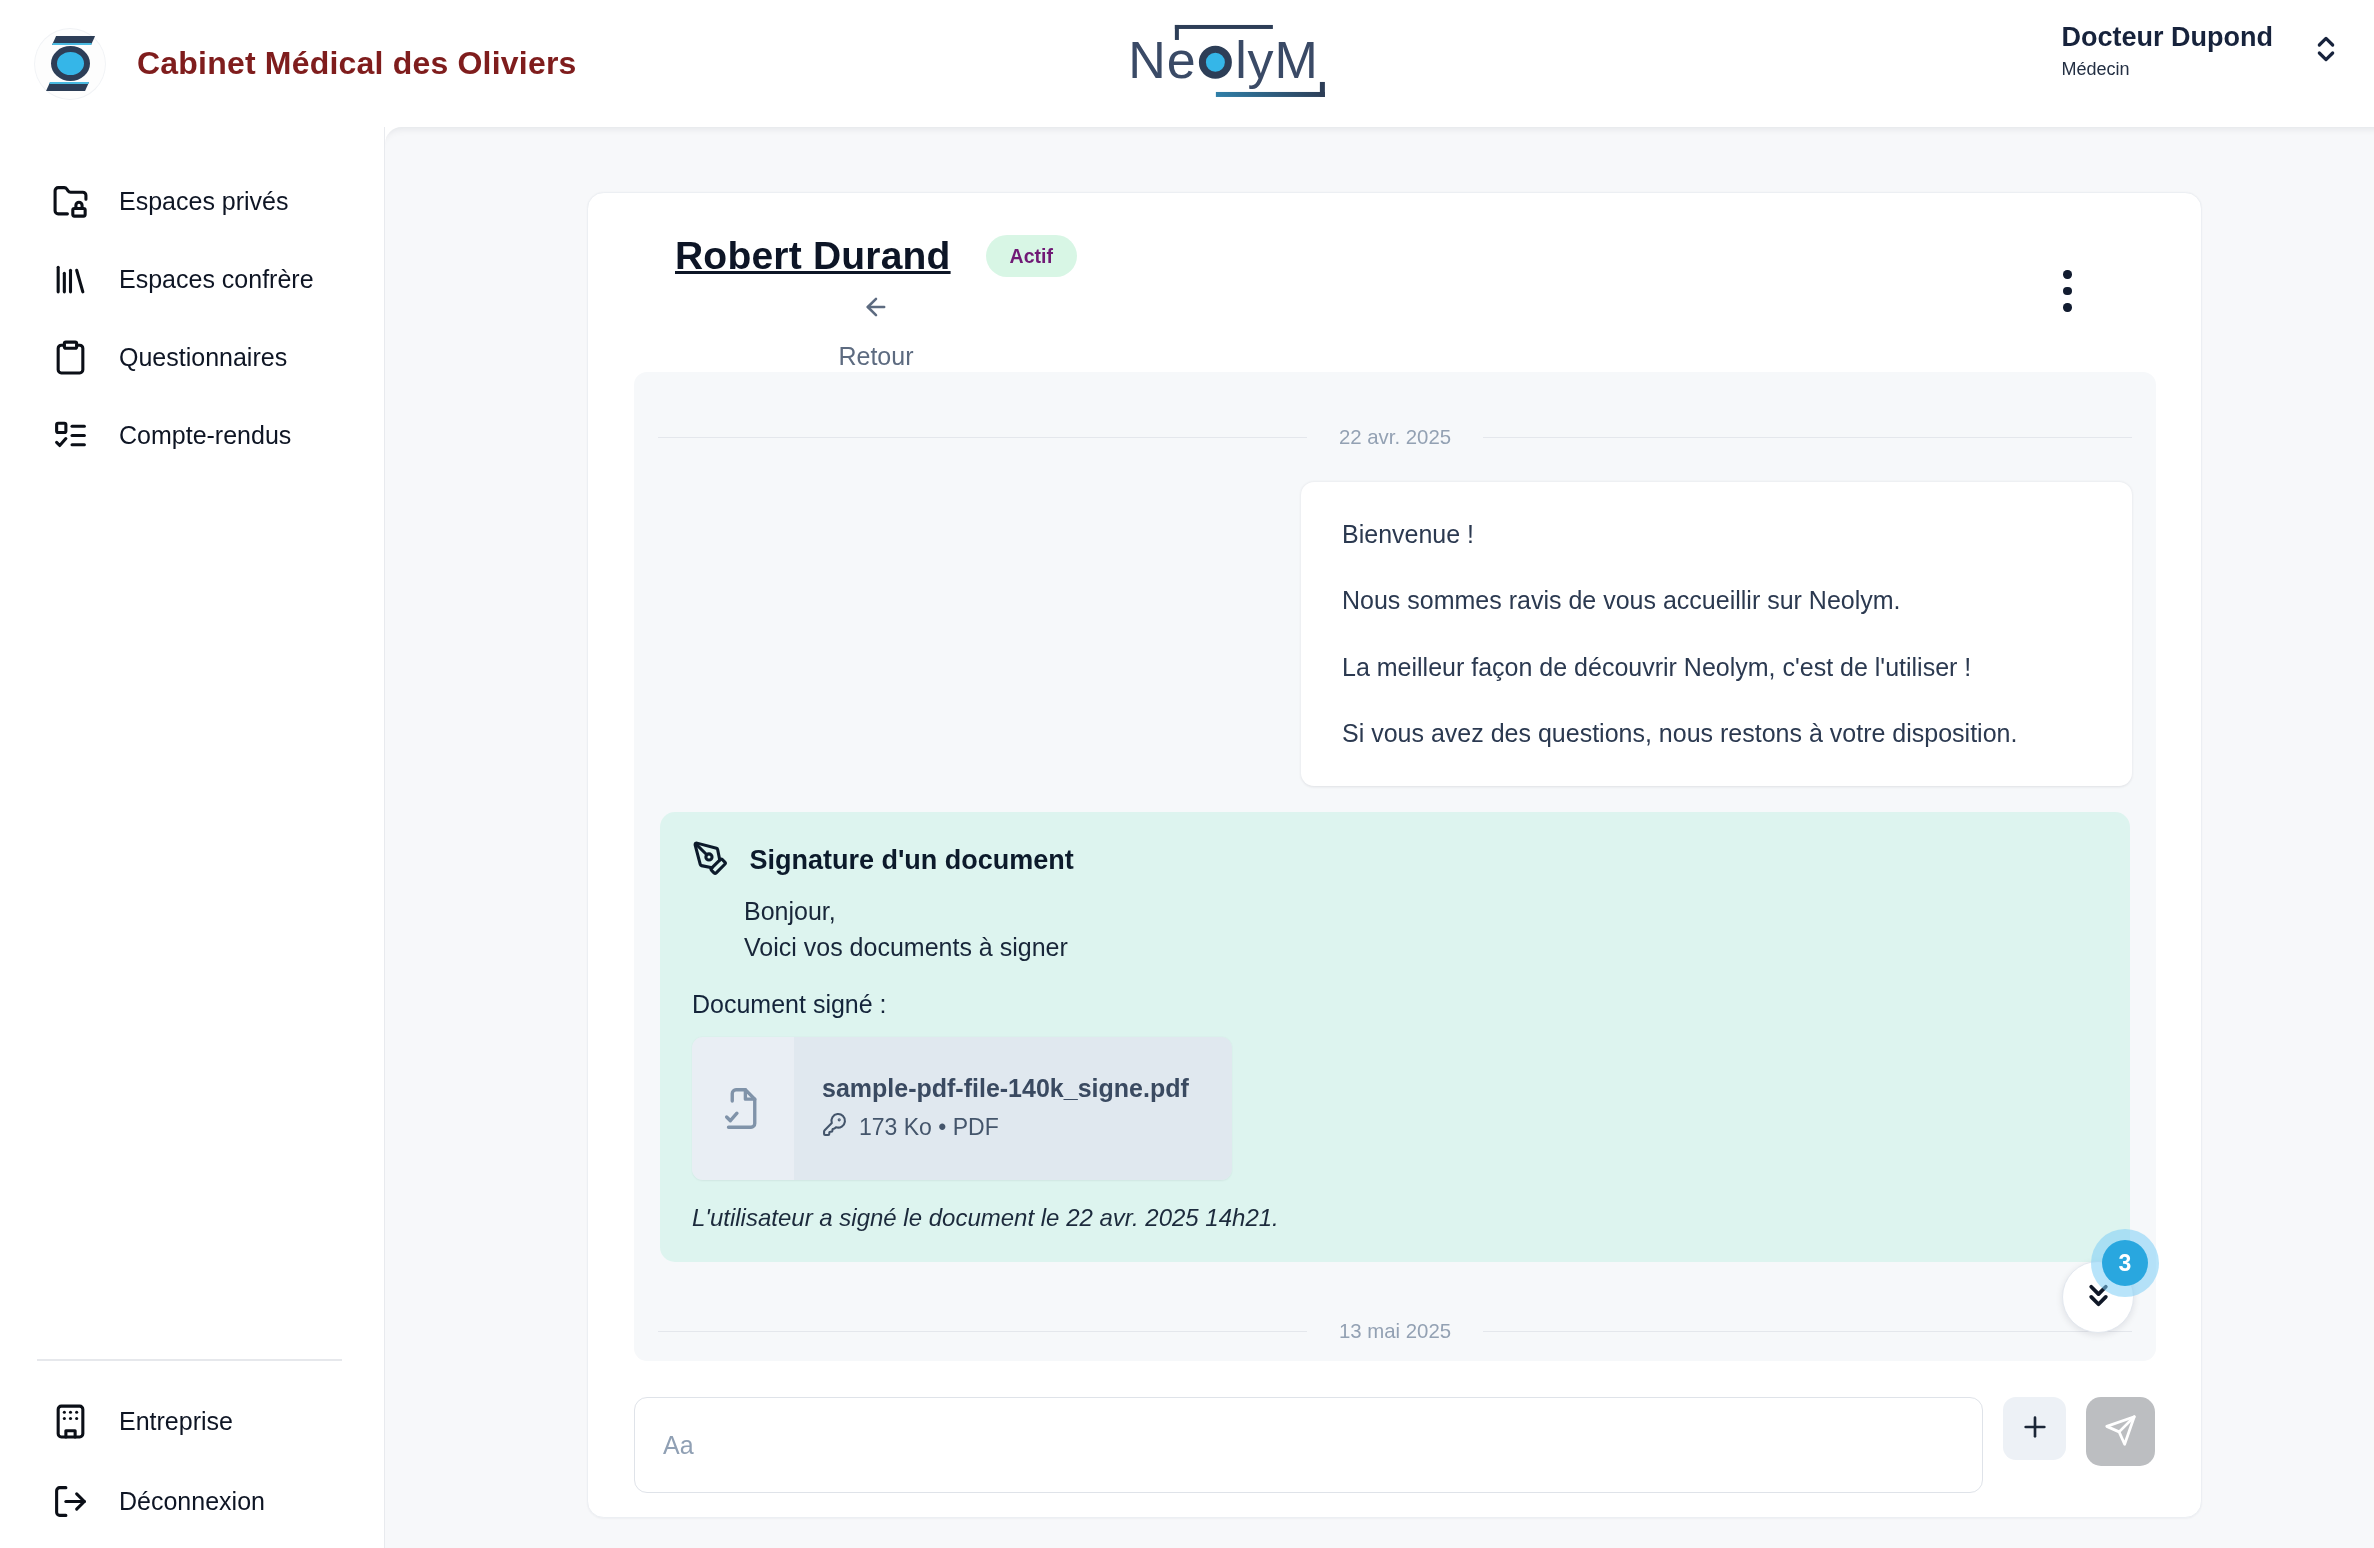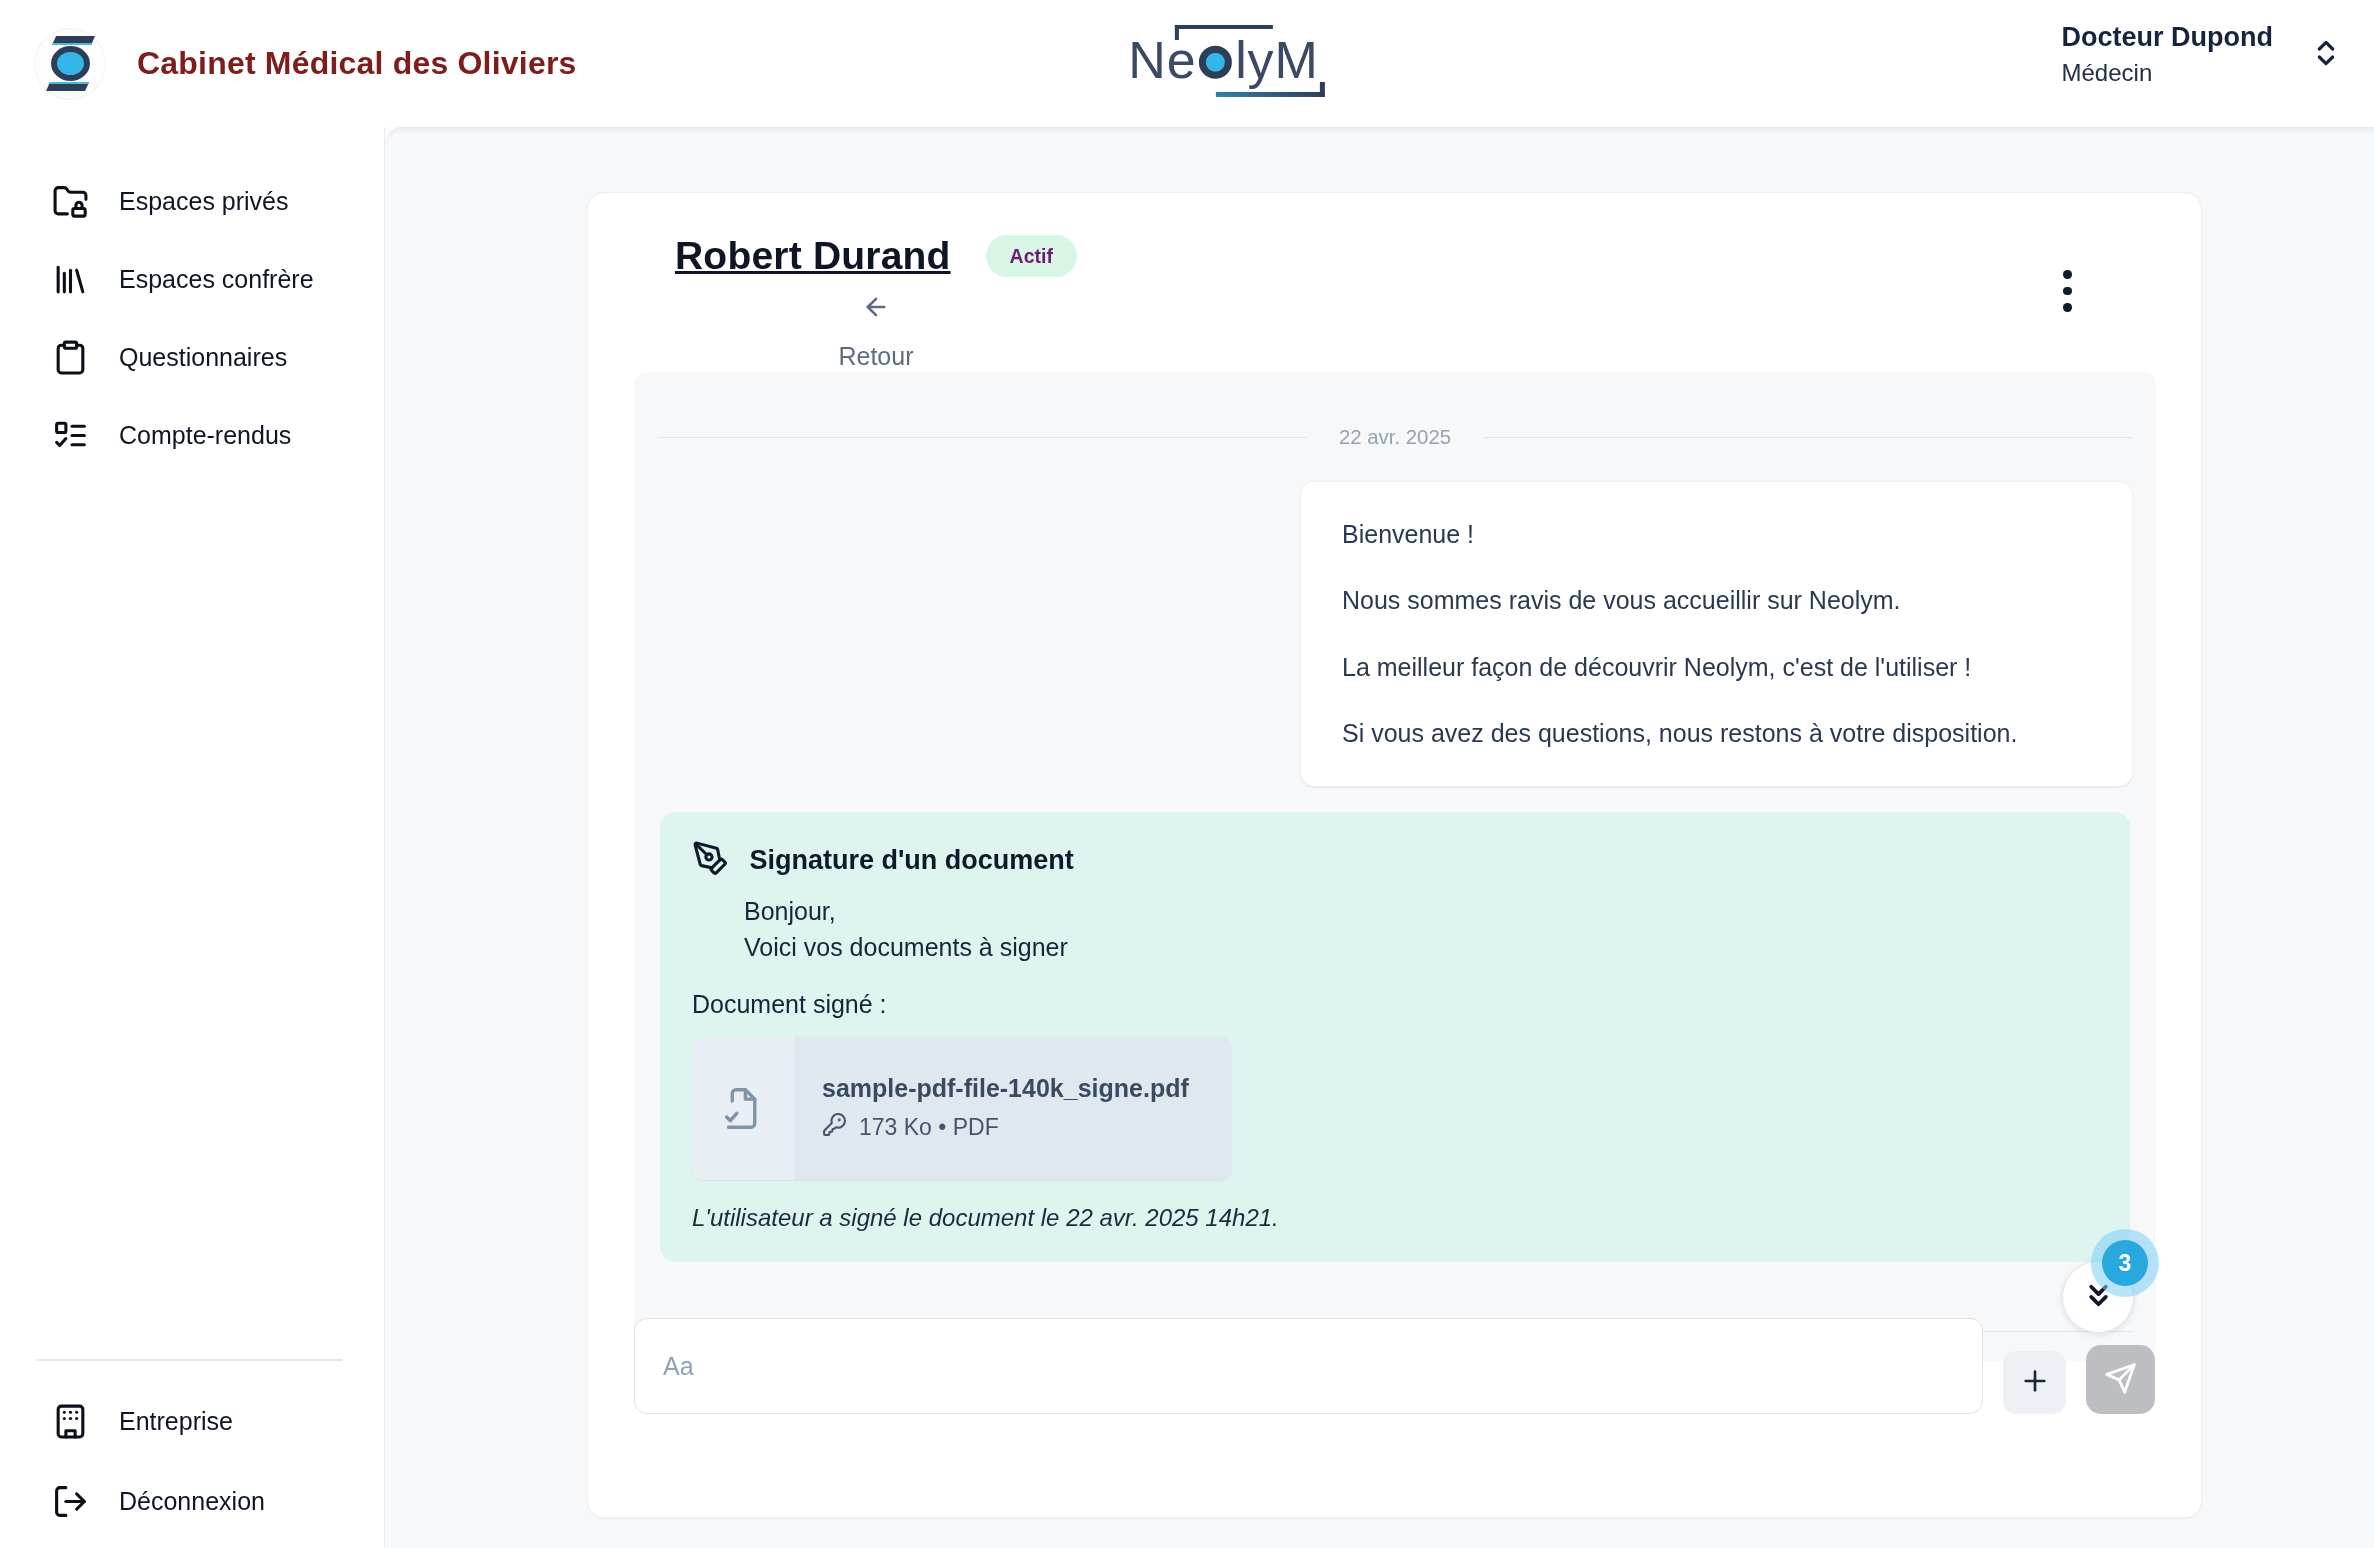--- a/index.html
+++ b/index.html
@@ -27,21 +27,21 @@
     background:#35b6e8; margin:0 2.8px; transform:translateY(2.8px); }
   .nl-topbar { position:absolute; top:0; left:48px; width:98px; height:4.6px; background:#2d3e57; }
   .nl-topbar::before { content:""; position:absolute; left:0; top:0; width:4.6px; height:15px; background:#2d3e57; }
   .nl-bottombar { position:absolute; bottom:0; left:89px; width:109px; height:4.6px;
     background:linear-gradient(to right,#2f7fa8,#2d3e57); }
   .nl-bottombar::after { content:""; position:absolute; right:0; bottom:0; width:4.6px; height:15px; background:#2d3e57; }
 
   .profile { position:absolute; right:33px; top:22px; display:flex; align-items:center; gap:37px; cursor:pointer; }
   .profile-text { text-align:left; }
   .profile-name { font-size:27px; font-weight:700; color:#17233c; }
-  .profile-role { font-size:24px; color:#232f43; margin-top:5.6px; }
+  .profile-role { font-size:18px; color:#232f43; margin-top:5.6px; }
   .profile-chevron { color:#17233c; }
 
   
   .sidebar { position:absolute; left:0; top:127px; width:385px; height:1421px; background:#fff;
     border-right:1.4px solid #e8eaee; }
   .nav-list { padding-top:48px; display:flex; flex-direction:column; gap:26px; }
   .nav-item { display:flex; align-items:center; gap:30px; height:52px; padding-left:52px; cursor:pointer; }
   .nav-icon { width:37px; height:37px; color:#0b0f17; flex:0 0 auto; display:grid; place-items:center; }
   .nav-icon svg { width:37px; height:37px; }
   .nav-label { font-size:25px; font-weight:500; color:#0e1524; }
@@ -99,22 +99,22 @@
   
   .scroll-fab { position:absolute; left:1474px; top:1068px; width:72px; height:72px; border-radius:50%;
     background:#fff; border:0.9px solid #e3e8ef; box-shadow:0 1.9px 7.4px rgba(16,24,40,.10);
     display:grid; place-items:center; cursor:pointer; color:#101828; }
   .scroll-fab svg { width:35px; height:35px; }
   .unread-badge { position:absolute; left:1514px; top:1047px; width:46px; height:46px; border-radius:50%;
     background:#29a7df; color:#fff; font-size:23px; font-weight:700; display:grid; place-items:center;
     box-shadow:0 0 0 11px rgba(125,205,245,.55); }
 
   
-  .composer { position:absolute; left:46px; right:46px; top:1125px; height:96px; display:flex;
-    align-items:flex-end; gap:20px; }
+  .composer { position:absolute; left:46px; right:46px; top:1204px; height:96px; display:flex;
+    align-items:flex-start; gap:20px; }
   .msg-input { flex:1; height:96px; border:1.4px solid #dfe3e9; border-radius:13px; background:#fff;
     font-size:25px; color:#2b3950; padding:0 28px; outline:none; font-family:"Liberation Sans",sans-serif; }
   .msg-input::placeholder { color:#90a0b4; }
   .attach-btn { width:63px; height:63px; border-radius:13px; background:#edf1f6; border:none;
     display:grid; place-items:center; color:#1b2637; cursor:pointer; }
   .attach-btn svg { width:32px; height:32px; }
   .send-btn { width:69px; height:69px; border-radius:15px; background:#bcbec1; border:none;
     display:grid; place-items:center; color:#fff; cursor:pointer; }
   .send-btn svg { width:33px; height:33px; }
 </style>

